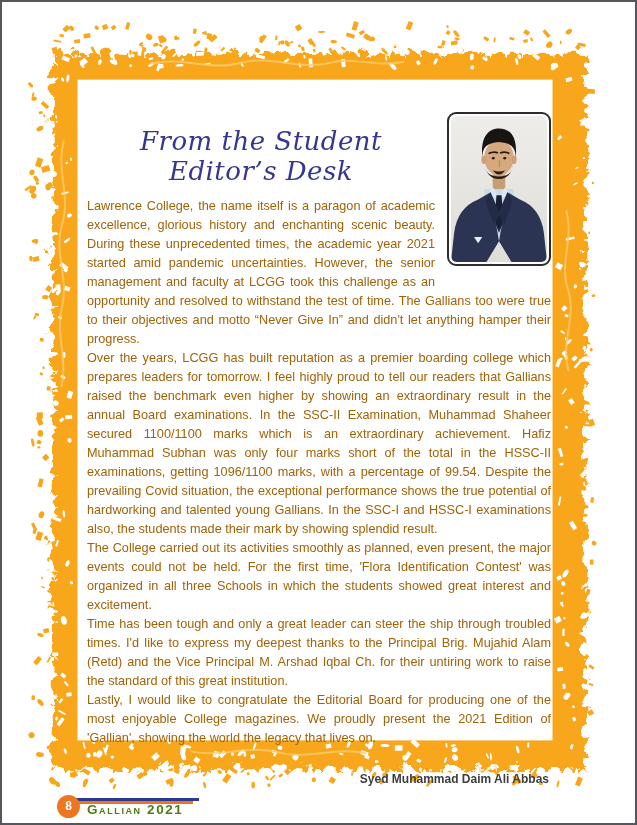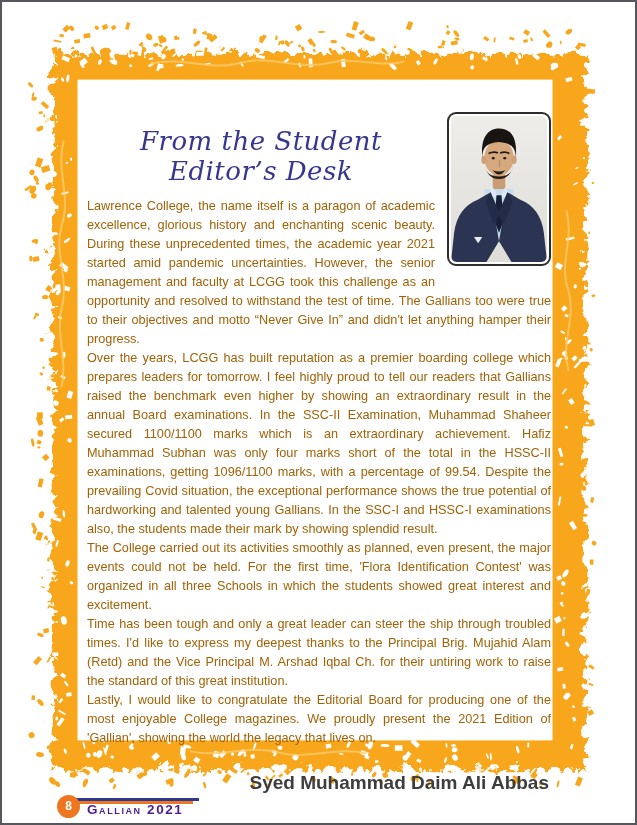--- a/index.html
+++ b/index.html
@@ -24,34 +24,34 @@
     margin:12px 0 11px 0; text-align:center;
     font-family:"DejaVu Serif", serif; font-style:italic; font-weight:500;
     font-size:26px; color:#36368F; letter-spacing:0.5px;
   }
   .content p {
     margin:0; font-size:12.7px; line-height:19px; color:#a16207;
     text-align:justify;
   }
   .signature {
     margin-top:24px; padding-right:2px; text-align:right;
-    font-weight:bold; font-size:19px; color:#3d3d3d;
+    font-weight:bold; font-size:12px; color:#3d3d3d;
   }
 
   .page-badge {
     position:absolute; left:55px; top:793px; width:23px; height:23px;
     border-radius:50%; background:#EF7621; color:#ffffff; z-index:3;
     font-size:12px; font-weight:bold; line-height:23px; text-align:center;
   }
   .rule-navy   { position:absolute; left:66px; top:795.5px; width:131px; height:3.4px; background:#2B3990; z-index:2; }
   .rule-orange { position:absolute; left:64px; top:798.9px; width:127px; height:3px;  background:#EF7621; z-index:1; }
   .mag-title {
     position:absolute; left:85px; top:800px; z-index:2;
     font-variant:small-caps; font-size:13.5px; font-weight:bold;
-    letter-spacing:1.6px; color:#4c1d95;
+    letter-spacing:1.6px; color:#4d7c0f;
   }
 </style>
 </head>
 <body>
 
 <div class="page">
 
   <svg class="frame-svg" viewBox="0 0 637 825" preserveAspectRatio="none" aria-hidden="true">
     <defs>
       <filter id="rough" x="-15%" y="-15%" width="130%" height="130%">

